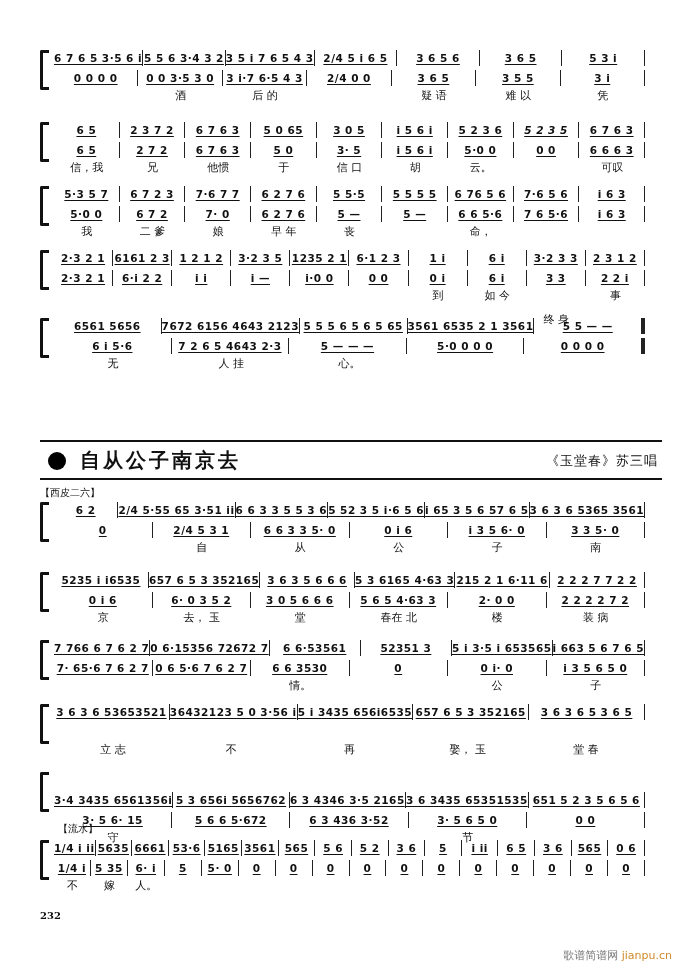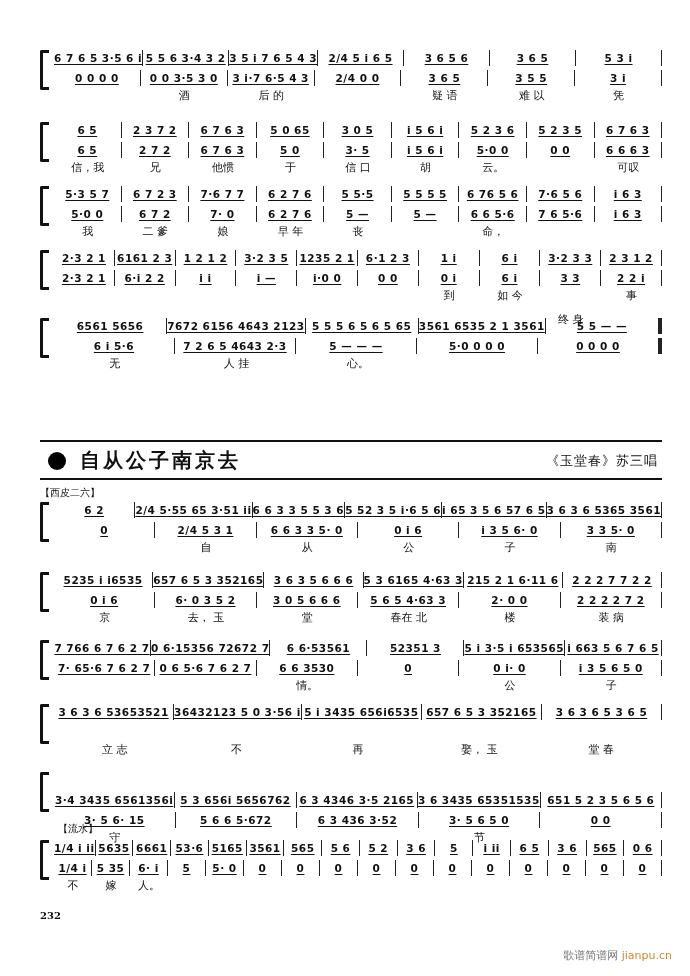--- a/index.html
+++ b/index.html
@@ -1,21 +1,21 @@
 <!DOCTYPE html>
 <html><head>
 <meta charset="utf-8">
 <style>
   html,body{margin:0;padding:0;background:#fff;}
   body{width:690px;height:976px;position:relative;overflow:hidden;
        font-family:"DejaVu Sans","Liberation Sans",sans-serif;color:#111;}
   .system{position:absolute;left:40px;right:28px;}
   .brace{position:absolute;left:0;top:0;width:6px;border:3px solid #111;border-right:none;
          border-radius:2px 0 0 2px;}
-  .staff{position:absolute;left:14px;right:0;}
+  .staff{position:absolute;left:14px;right:17px;}
   .row{position:absolute;left:0;right:0;height:16px;display:flex;}
   .measure{position:relative;display:flex;align-items:center;justify-content:space-around;
            font-size:10.5px;font-weight:bold;letter-spacing:0.5px;white-space:nowrap;}
   .measure span{text-decoration:underline;text-underline-offset:2px;}
   .barline{width:1px;background:#222;align-self:stretch;}
   .barline.thick{width:4px;}
   .lyrics{position:absolute;left:0;right:0;height:16px;display:flex;font-size:11px;}
   .lyrics .lm{display:flex;justify-content:space-around;}
   .title-block{position:absolute;left:40px;right:28px;top:440px;height:40px;}
   .rule-top{position:absolute;left:0;right:0;top:0;height:2px;background:#111;}
@@ -147,21 +147,21 @@
           </div>
           <div class="barline"></div>
           <div class="measure" style="flex: 1 1 0px;">
             <span>i 5  6 i</span>
           </div>
           <div class="barline"></div>
           <div class="measure" style="flex: 1 1 0px;">
             <span>5 2  3 6</span>
           </div>
           <div class="barline"></div>
-          <div class="measure" style="flex: 1 1 0px;">
+          <div class="measure" style="flex: 1 1 0px; font-style: italic;">
             <span>5 2  3 5</span>
           </div>
           <div class="barline"></div>
           <div class="measure" style="flex: 1 1 0px;">
             <span>6 7  6 3</span>
           </div>
           <div class="barline"></div>
         </div>
         <div class="row" style="top: 20px;">
           <div class="measure" style="flex: 1 1 0px;">

